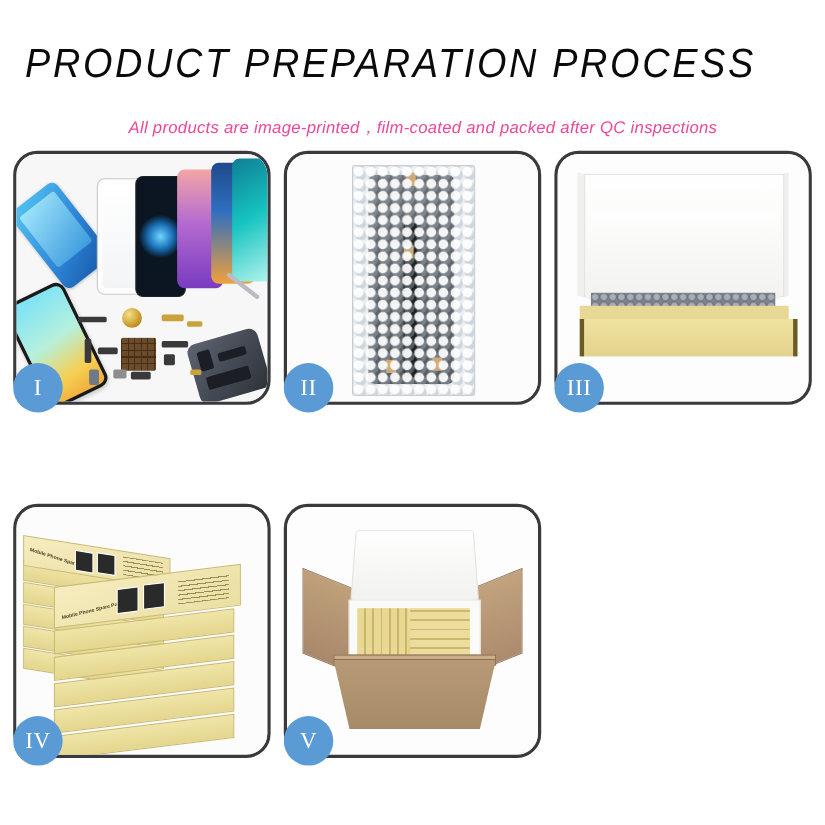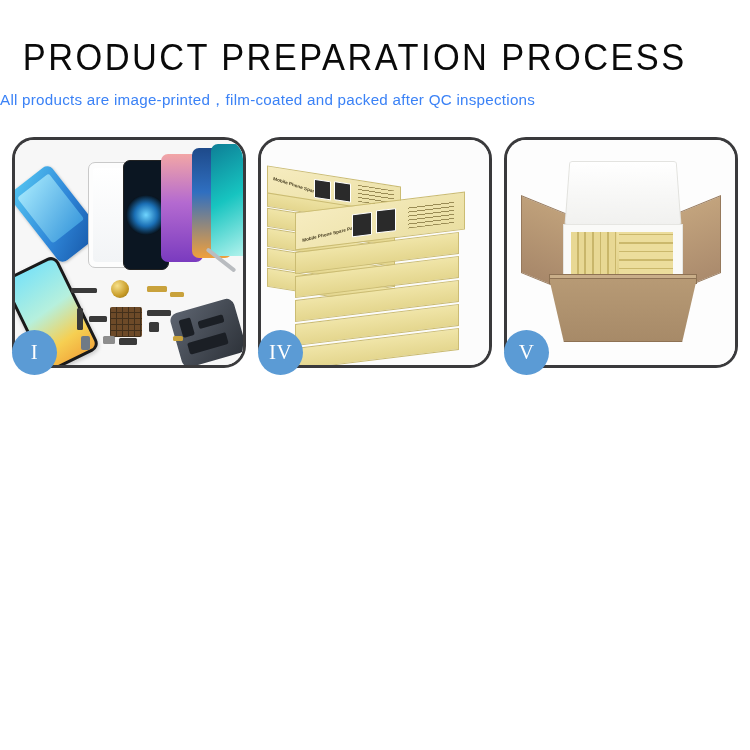--- a/index.html
+++ b/index.html
@@ -5,40 +5,40 @@
   html,body{margin:0;padding:0;}
   body{
     width:750px;height:750px;
     background:#ffffff;
     font-family:"Liberation Sans", sans-serif;
     overflow:hidden;
     position:relative;
   }
 
   
-  .header{ width:652px; padding-top:36px; text-align:left; }
+  .header{ width:652px; padding-top:36px; text-align:right;font-style:italic; }
   .main-title{
     font-family:"Liberation Sans", sans-serif;
     font-size:37px;
     font-weight:400;
     color:#0a0a0a;
     letter-spacing:2.6px;
     line-height:44px;
     transform:scaleX(0.93);
     transform-origin:center;
     white-space:nowrap;
   }
   .sub-title{
     font-family:"Liberation Sans", sans-serif;
     font-size:15.2px;
     font-weight:400;
-    color:#3b82f6;
+    color:#ec4899;
     letter-spacing:0.25px;
     line-height:22px;
-    margin-top:9px;
+    margin-top:26px;
     white-space:nowrap;
   }
 
   
   .grid{
     position:absolute;
     left:12px; top:137px;
     width:726px;
     display:grid;
     grid-template-columns:234px 234px 234px;
@@ -360,21 +360,48 @@
       <div class="part" style="left:134px;top:182px;width:10px;height:10px;"></div>
       <div class="part grey" style="left:88px;top:196px;width:12px;height:8px;"></div>
       <div class="part" style="left:104px;top:198px;width:18px;height:7px;"></div>
       <div class="part" style="left:66px;top:196px;width:9px;height:14px;border-radius:2px;background:#6f7a86;"></div>
       <div class="part gold" style="left:158px;top:196px;width:10px;height:5px;"></div>
       <div class="tweezer"></div>
     </div>
     <div class="badge">I</div>
   </div>
 
-
+  <div class="panel">
+    <div class="panel-inner p2">
+      <div class="bag">
+        <div class="screen"></div>
+        <div class="flex"></div>
+        <div class="tab" style="left:48px;top:6px;"></div>
+        <div class="tab" style="left:46px;top:72px;"></div>
+        <div class="tab" style="left:30px;top:176px;"></div>
+        <div class="tab" style="left:72px;top:174px;"></div>
+        <div class="bubbles2"></div>
+        <div class="bubbles"></div>
+      </div>
+    </div>
+    <div class="badge">II</div>
+  </div>
+
+  <div class="panel">
+    <div class="panel-inner p3">
+      <div class="b3-lidflapL"></div>
+      <div class="b3-lidflapR"></div>
+      <div class="b3-lid"></div>
+      <div class="b3-foam"></div>
+      <div class="b3-wrap"></div>
+      <div class="b3-base"></div>
+      <div class="b3-front"></div>
+    </div>
+    <div class="badge">III</div>
+  </div>
 
   <div class="panel">
     <div class="panel-inner p4">
       <div class="stack">
 
         <div class="sbox" style="left:6px;top:58px;width:126px;height:17px;transform:skewY(9deg);"></div>
         <div class="sbox" style="left:6px;top:78px;width:126px;height:17px;transform:skewY(9deg);"></div>
         <div class="sbox" style="left:6px;top:98px;width:126px;height:17px;transform:skewY(9deg);"></div>
         <div class="sbox" style="left:6px;top:118px;width:126px;height:17px;transform:skewY(9deg);"></div>
         <div class="sbox" style="left:6px;top:138px;width:126px;height:17px;transform:skewY(9deg);"></div>

